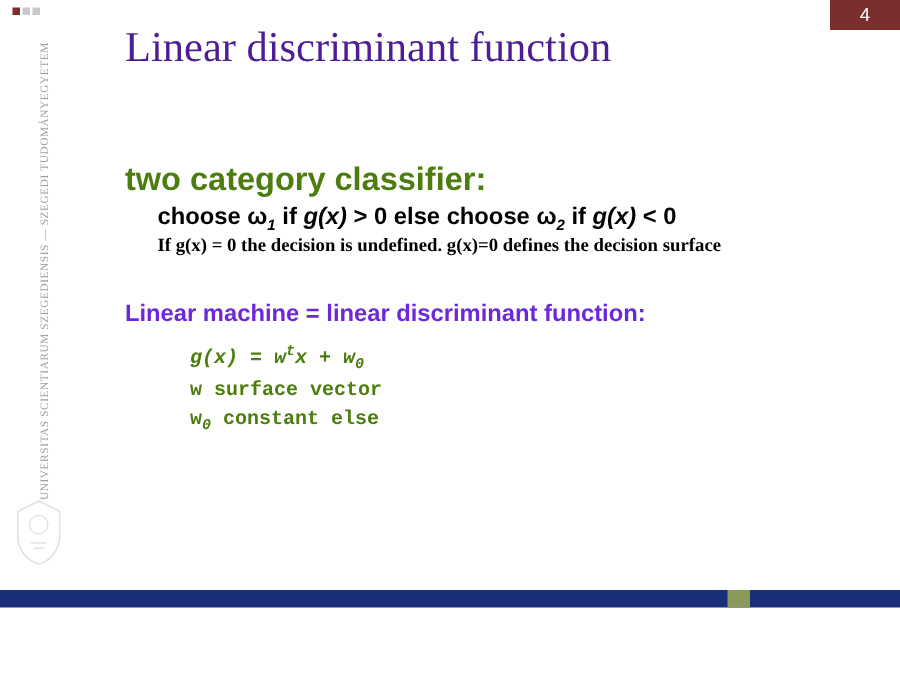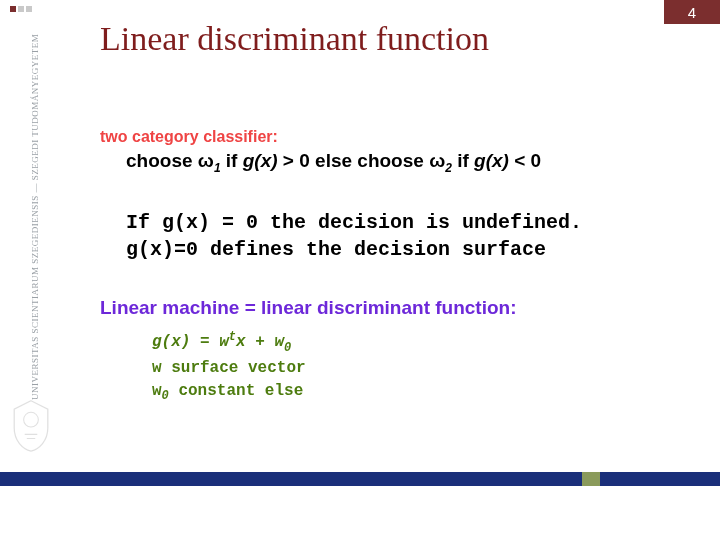--- a/index.html
+++ b/index.html
@@ -68,49 +68,48 @@
   }
   .content {
     position: absolute;
     left: 100px;
     top: 20px;
     width: 560px;
   }
   .title {
     font-family: "Times New Roman", Times, serif;
     font-size: 34px;
-    color: #7f1d1d;
+    color: #4c1d95;
     margin-bottom: 70px;
     font-weight: normal;
   }
   .block { margin-bottom: 30px; }
   .line1 {
     font-family: Arial, sans-serif;
-    font-size: 16px;
+    font-size: 26px;
     font-weight: bold;
-    color: #ef4444;
+    color: #4d7c0f;
     margin-bottom: 4px;
   }
   .line2 {
     font-family: Arial, sans-serif;
     font-size: 19px;
     font-weight: bold;
     color: #000;
     margin-left: 26px;
   }
   .sub { font-size: 12px; vertical-align: sub; font-style: italic; }
   .super { font-size: 12px; vertical-align: super; font-style: italic; }
   .ital { font-style: italic; }
   .note {
-    font-family: Liberation Mono, monospace;
-    font-size: 20px;
+    font-family: Liberation Serif, serif;
+    font-size: 15px;
     font-weight: bold;
     color: #000;
     margin-left: 26px;
-    margin-top: 34px;
     line-height: 1.35;
     width: 470px;
   }
   .heading2 {
     font-family: Arial, sans-serif;
     font-size: 19px;
     font-weight: bold;
     color: #6d28d9;
     margin-top: 34px;
     margin-bottom: 10px;

